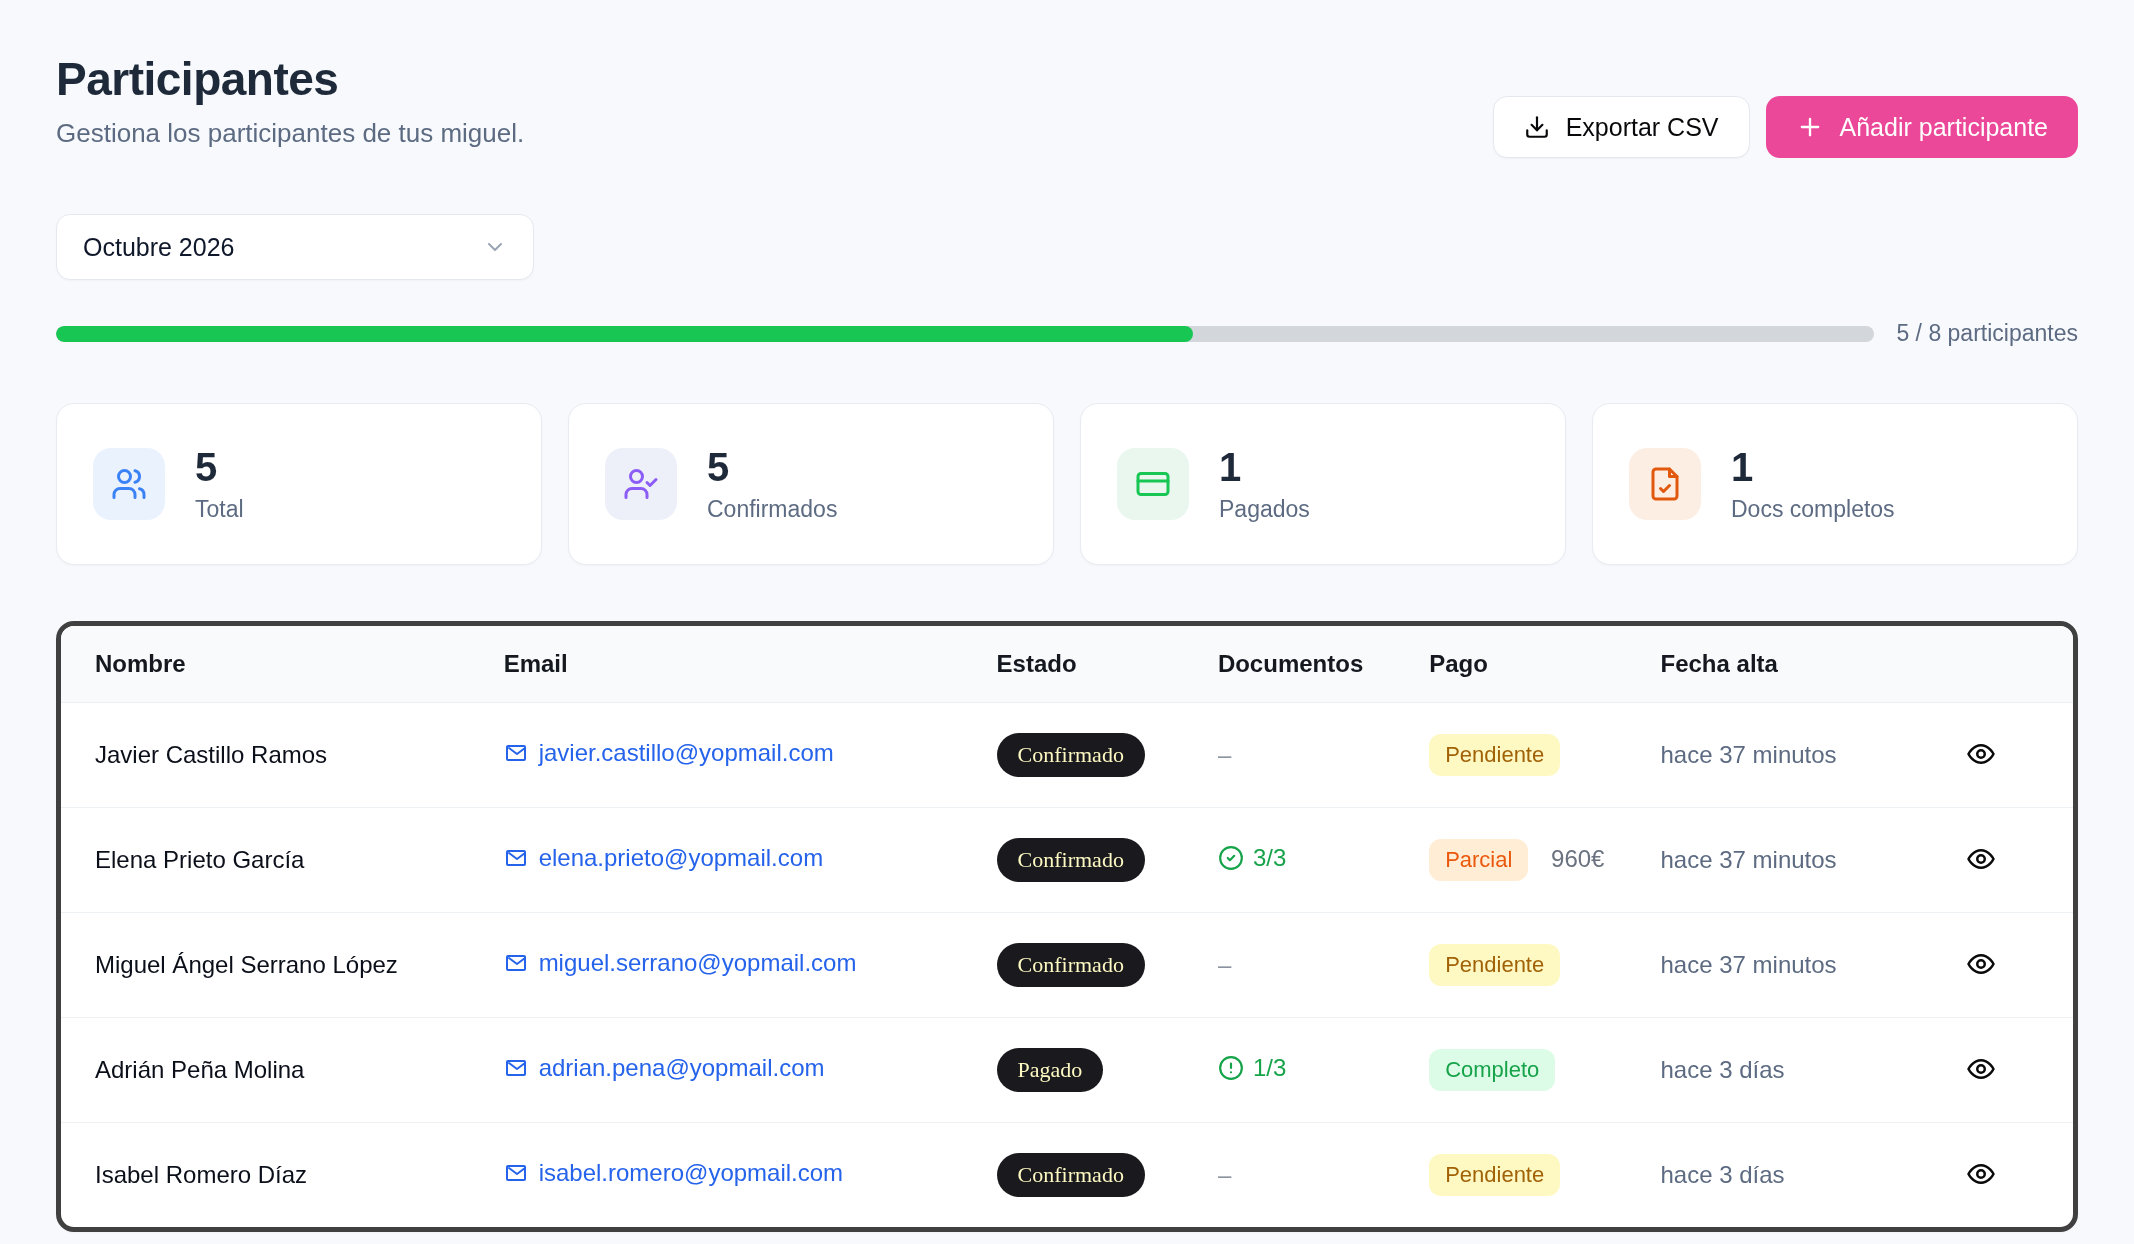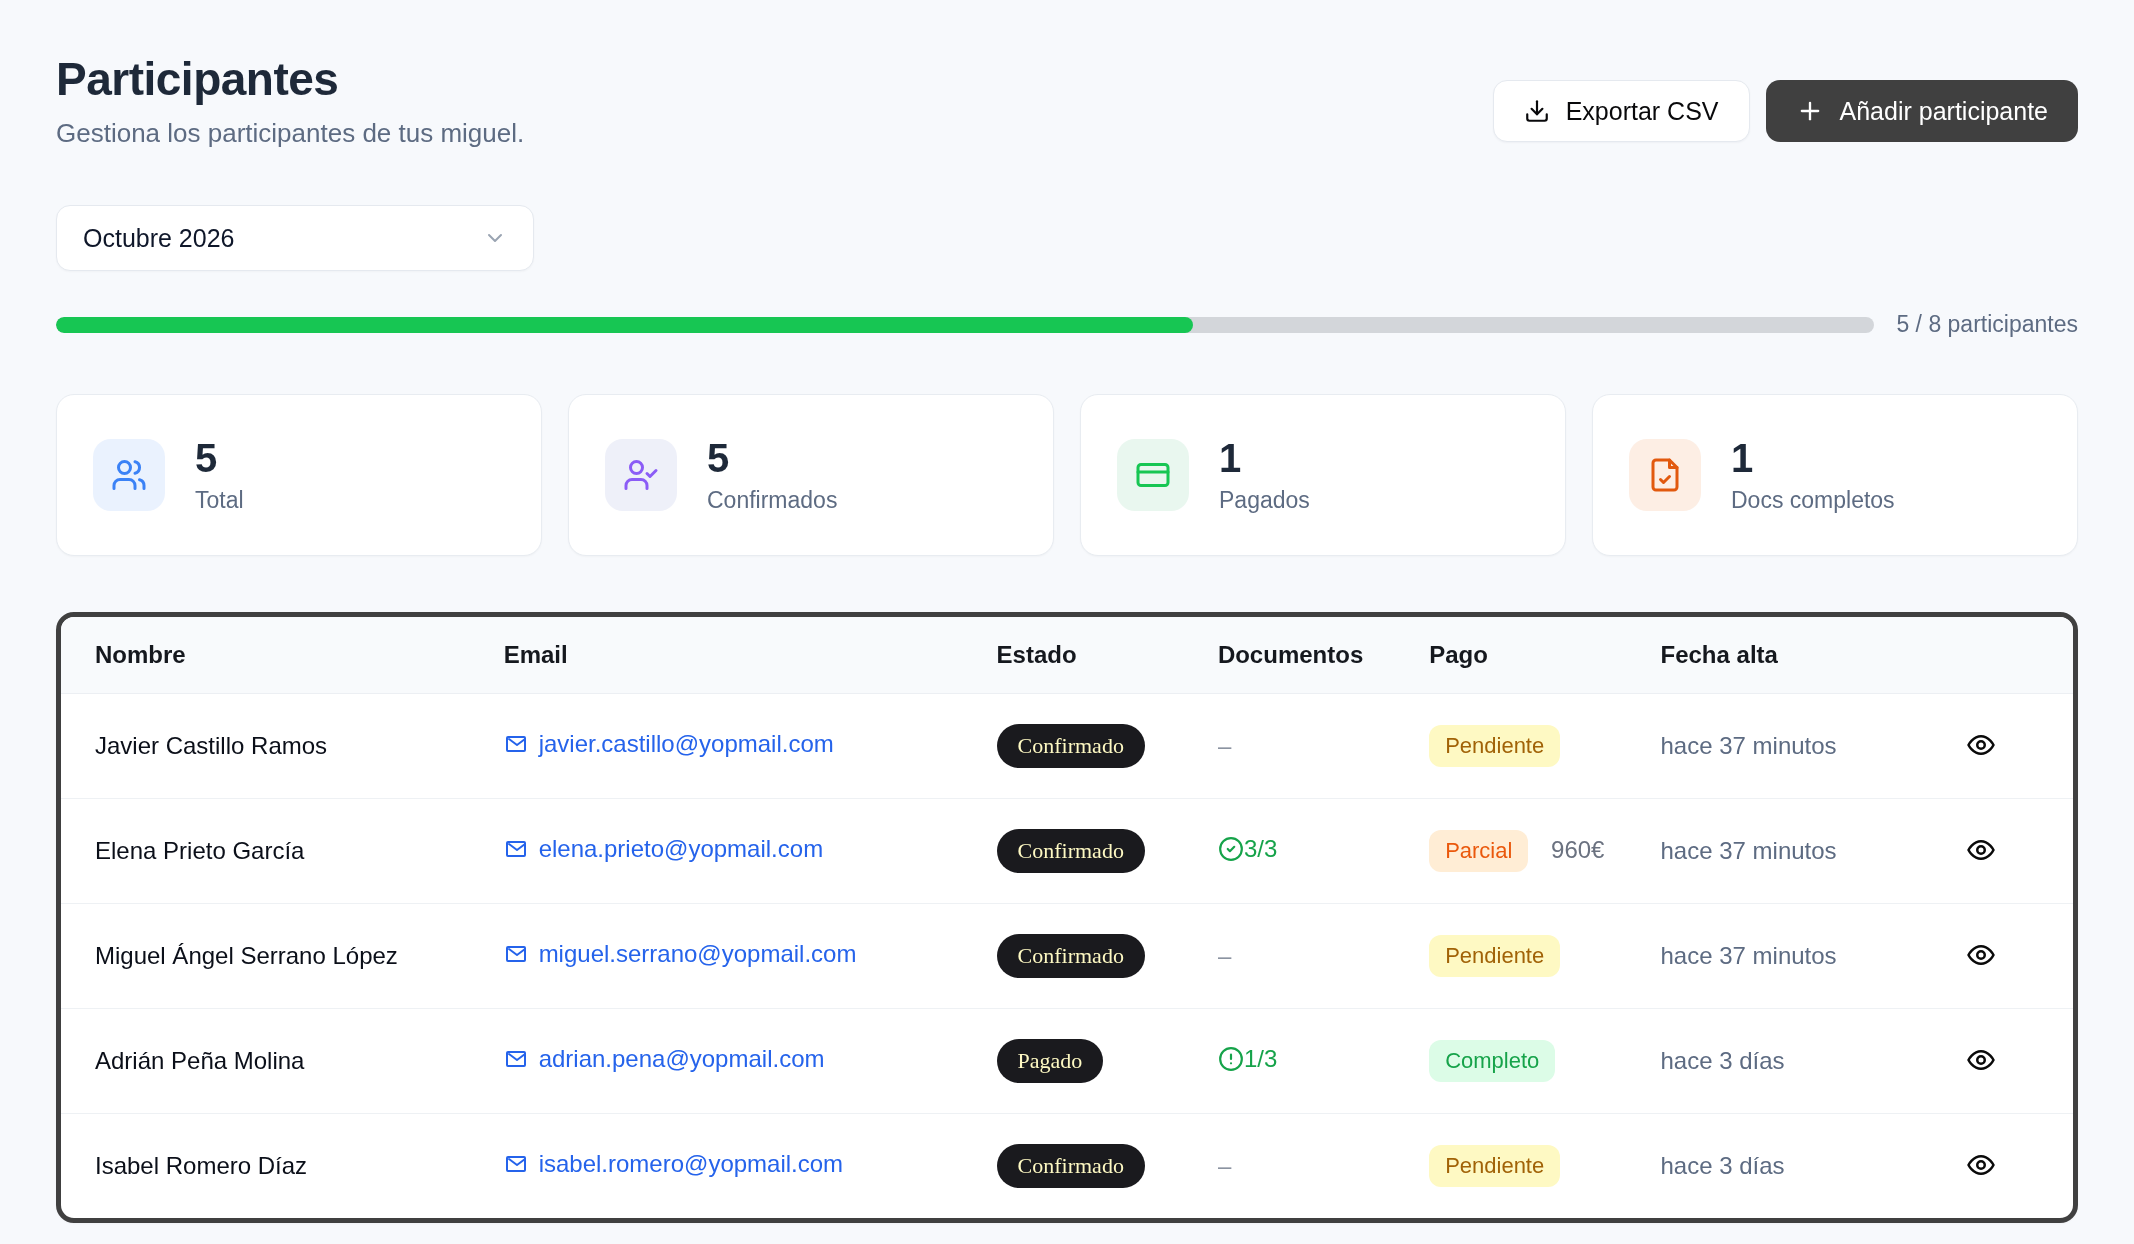--- a/index.html
+++ b/index.html
@@ -9,29 +9,29 @@
     font-family:"Liberation Sans","DejaVu Sans",sans-serif;
     color:#0f172a;
     overflow:hidden;
   }
   .page { padding:52px 56px 0 56px; }
 
   
   .header-row { display:flex; justify-content:space-between; align-items:flex-start; }
   .page-title { font-size:46px; font-weight:700; color:#1e2939; letter-spacing:-0.5px; }
   .page-subtitle { font-size:26px; color:#5d6b82; margin-top:12px; }
-  .header-actions { display:flex; gap:16px; margin-top:28px; }
+  .header-actions { display:flex; gap:16px; margin-top:44px; }
   .btn {
     display:inline-flex; align-items:center; gap:16px;
     height:62px; padding:0 30px; border-radius:14px;
     font-size:25px; font-weight:500; cursor:pointer; border:none;
     font-family:inherit; white-space:nowrap;
   }
   .btn-outline { background:#ffffff; border:1px solid #e5e9ef; color:#09090b; box-shadow:0 1px 2px rgba(16,24,40,.04); }
-  .btn-dark { background:#404040; color:#ffffff;justify-content:flex-end; }
+  .btn-dark { background:#ec4899; color:#ffffff;justify-content:flex-end; }
   .btn svg { flex:0 0 auto; }
 
   
   .filters-row { display:flex; gap:28px; margin-top:56px; }
   .select {
     display:flex; align-items:center; justify-content:space-between;
     height:66px; padding:0 26px; border-radius:14px;
     background:#ffffff; border:1px solid #e5e9ef;
     font-size:25px; color:#0f172a; cursor:pointer;
     box-shadow:0 1px 2px rgba(16,24,40,.03);
@@ -86,21 +86,21 @@
   tbody td { padding:30px 0; border-top:1px solid #eef1f4; font-size:24px; vertical-align:middle; }
   tbody tr:first-child td { border-top:none; }
 
   .cell-name { font-weight:500; color:#0b0f19; }
   .email-link { display:inline-flex; align-items:center; gap:11px; color:#2563eb; text-decoration:none; font-size:24px; cursor:pointer; }
   .badge-status {
     display:inline-flex; align-items:center; background:#1a1a1e; color:#fef9c3;
     font-size:22px; font-weight:500; padding:9px 21px; border-radius:999px;font-family:Liberation Serif, serif;
   }
   .docs-dash { color:#8b93a1; }
-  .docs-ok { display:inline-flex; align-items:center; color:#16a34a; font-weight:500; }
+  .docs-ok { display:inline-flex; align-items:center; gap:9px; color:#16a34a; font-weight:500; }
   .pay-badge { display:inline-block; font-size:22px; font-weight:500; padding:8px 16px; border-radius:12px; }
   .pay-pending  { background:#fef9c3; color:#a16207; }
   .pay-partial  { background:#ffedd5; color:#ea580c; }
   .pay-complete { background:#dcfce7; color:#16a34a; }
   .pay-amount { color:#6b7280; margin-left:16px; }
   .cell-date { color:#5d6b82; }
   .eye-btn { background:none; border:none; cursor:pointer; color:#0a0a0a; display:inline-flex; padding:4px; }
 </style>
 </head>
 <body>

